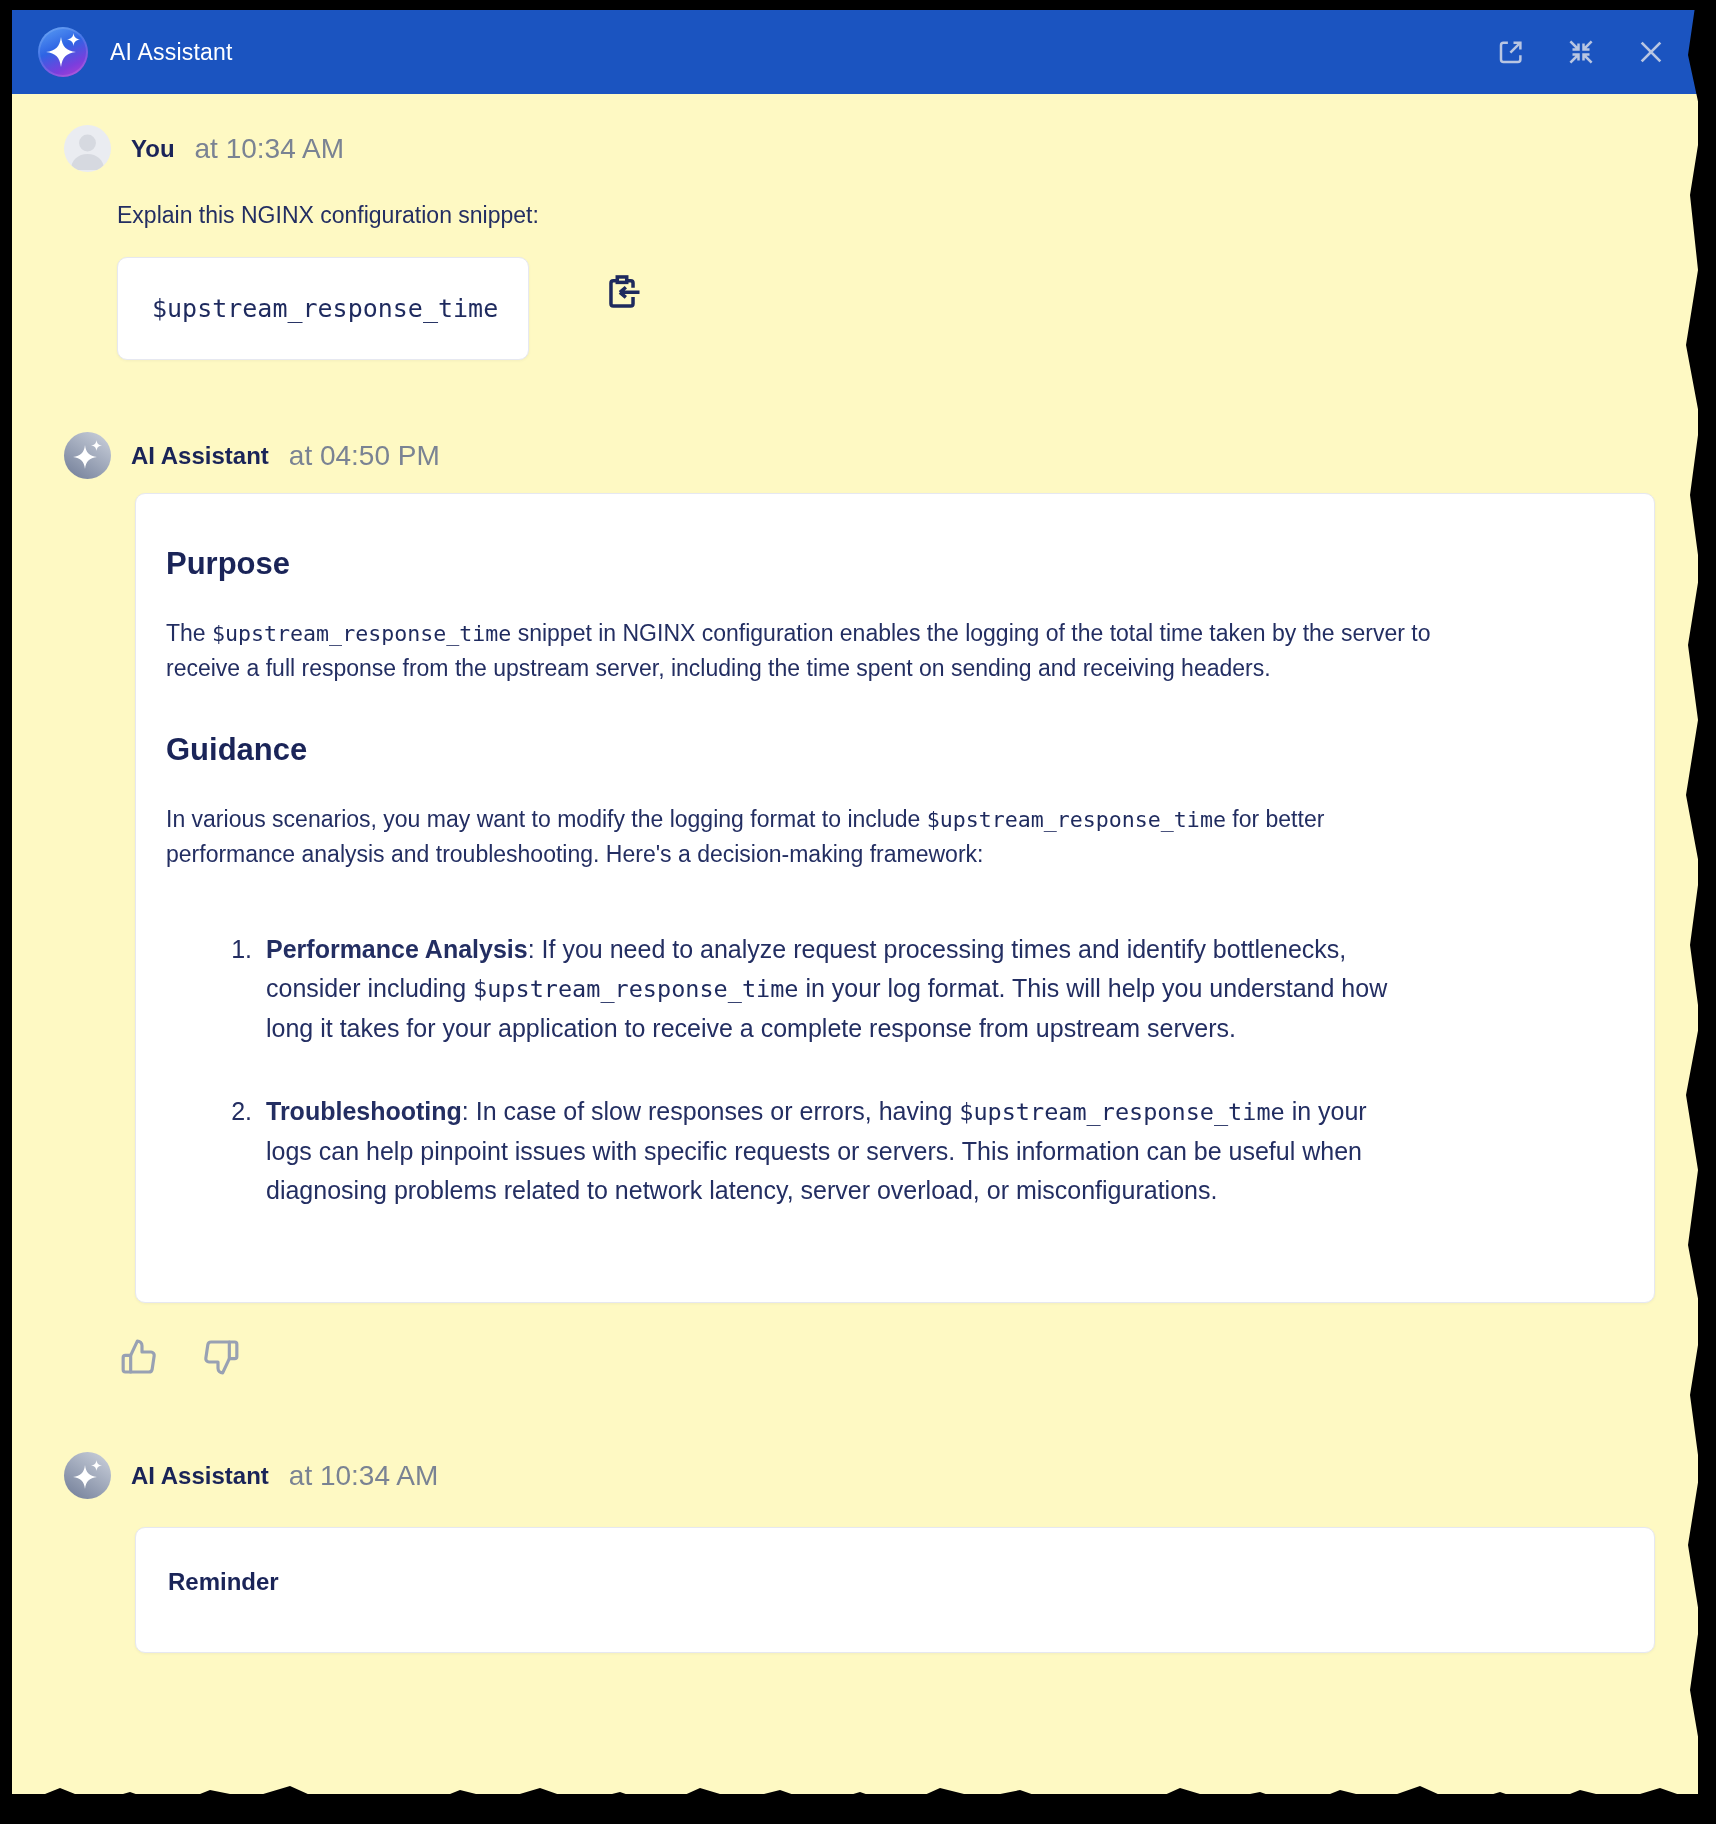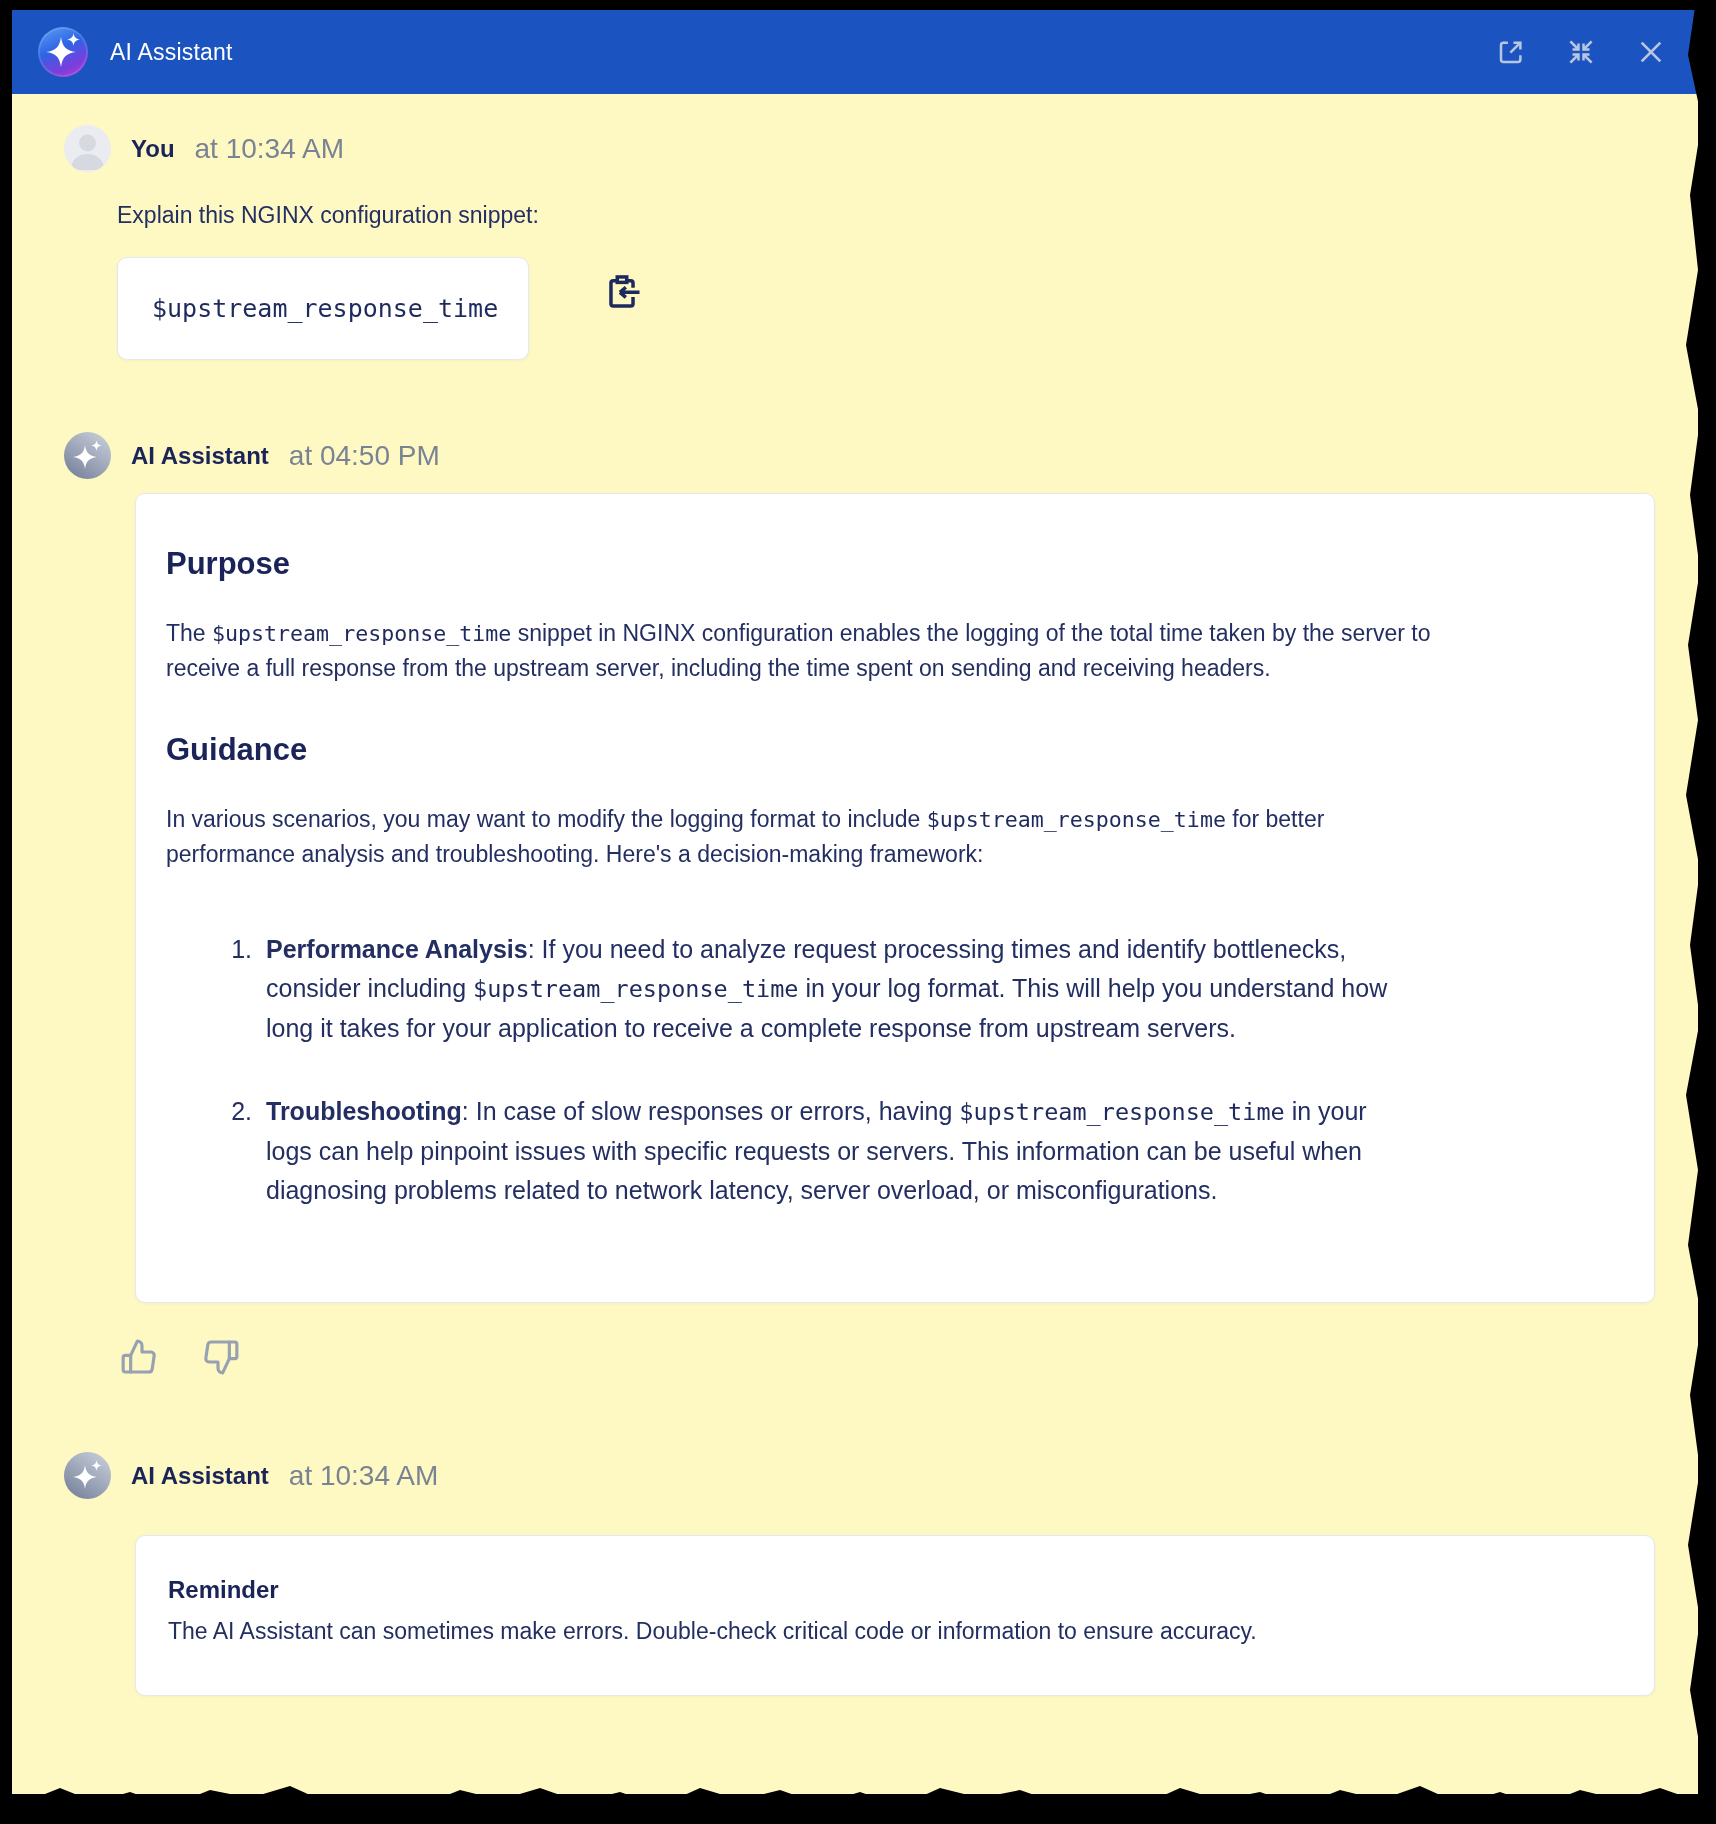--- a/index.html
+++ b/index.html
@@ -132,21 +132,21 @@
     left:-56px;
     width:42px;
     text-align:right;
   }
   ol.framework strong { font-weight:700; }
   
   .feedback { margin:34px 0 0 55px; display:flex; gap:42px; }
   .fb-btn { background:none; border:none; cursor:pointer; padding:0; }
   
   .ai-section-2 .msg-head { margin-top:72px; }
-  .reminder-card { margin-top:36px; padding:40px 40px 46px 32px; }
+  .reminder-card { margin-top:28px; padding:40px 40px 46px 32px; }
   .reminder-card h3 { font-size:24px; font-weight:700; color:#1A2458; margin-bottom:10px; }
   .reminder-card p  { font-size:23px; line-height:35px; color:#232E62; }
   
   .tear { position:absolute; pointer-events:none; }
 </style>
 </head>
 <body>
 
 <div class="panel">
 
@@ -270,21 +270,20 @@
           </svg>
           <svg width="11" height="11" viewBox="0 0 100 100" style="position:absolute;left:27px;top:8px;">
             <path fill="#FFFFFF" d="M50 0 C54 32 68 46 100 50 C68 54 54 68 50 100 C46 68 32 54 0 50 C32 46 46 32 50 0 Z"></path>
           </svg>
         </span>
         <span class="author">AI Assistant</span>
         <span class="tstamp">at 10:34 AM</span>
       </div>
       <article class="card reminder-card">
         <h3>Reminder</h3>
-        <p>The AI Assistant can sometimes make errors. Double-check critical code or information to ensure accuracy.</p>
       </article>
     </section>
 
   </main>
 </div>
 
 <svg class="tear" style="left:0;bottom:0;" width="1716" height="54" viewBox="0 1770 1716 54">
   <path fill="#000000" d="M0 1824 L0 1790 L30 1800 L60 1788 L95 1802 L130 1792 L170 1806 L210 1790 L250 1798 L290 1786 L330 1804 L370 1794 L420 1806 L460 1790 L500 1800 L540 1788 L580 1802 L620 1792 L660 1806 L700 1788 L740 1800 L780 1790 L820 1804 L860 1792 L900 1806 L940 1788 L980 1798 L1020 1790 L1060 1804 L1100 1794 L1140 1806 L1180 1788 L1220 1800 L1260 1792 L1300 1806 L1340 1790 L1380 1800 L1420 1786 L1460 1804 L1500 1792 L1540 1806 L1580 1790 L1620 1800 L1660 1788 L1700 1802 L1716 1794 L1716 1824 Z"></path>
 </svg>
 <svg class="tear" style="right:0;top:0;" width="36" height="1824" viewBox="1680 0 36 1824">

